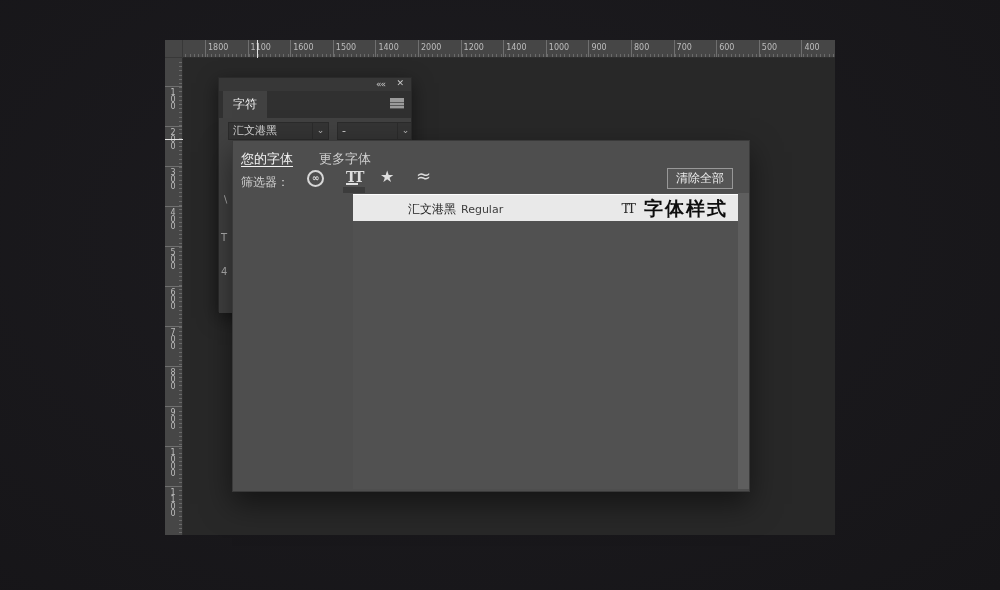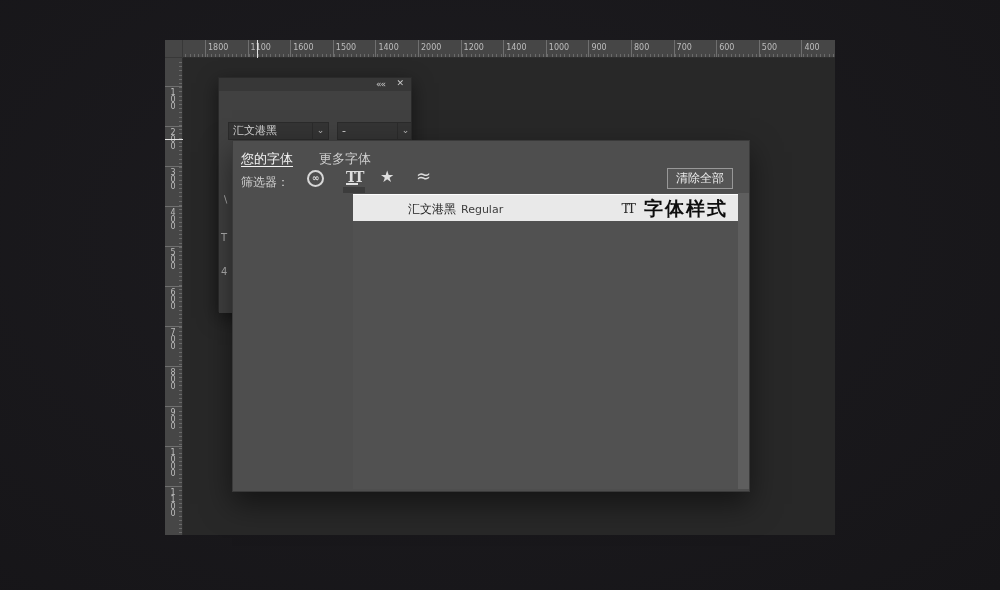--- a/index.html
+++ b/index.html
@@ -456,20 +456,24 @@
   </div>
 <div class="ruler-corner"></div>
 <div class="marker-x"></div>
 <div class="marker-y"></div>
 
 <div class="panel">
   <div class="panel-header">
     <span class="panel-collapse">««</span>
     <span class="panel-close">✕</span>
   </div>
+  <div class="panel-tabs">
+    <div class="panel-tab">字符</div>
+    <div class="panel-menu"></div>
+  </div>
   <div class="panel-body">
     <div class="field field-family">
       <span>汇文港黑</span>
       <span class="chev">⌄</span>
     </div>
     <div class="field field-style">
       <span>-</span>
       <span class="chev">⌄</span>
     </div>
     <span class="frag" style="left:3px;top:76px;">∖</span>

